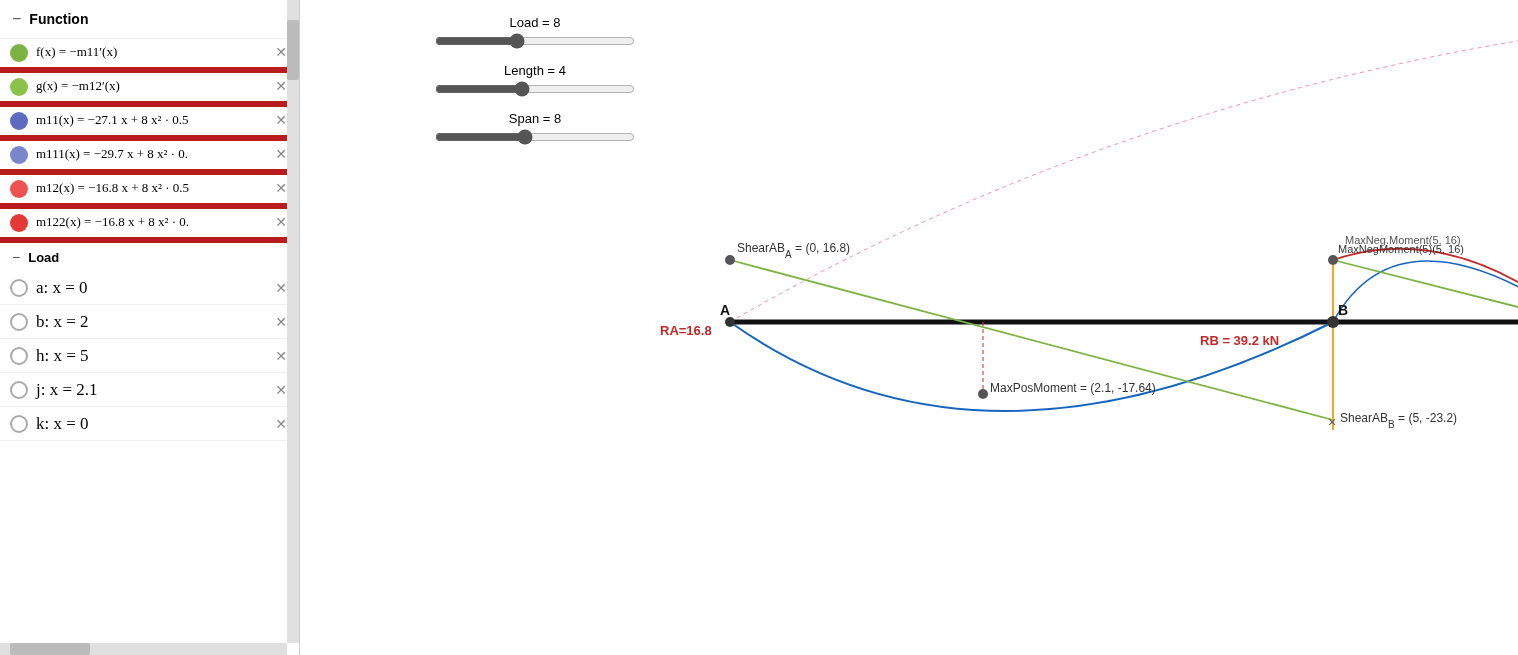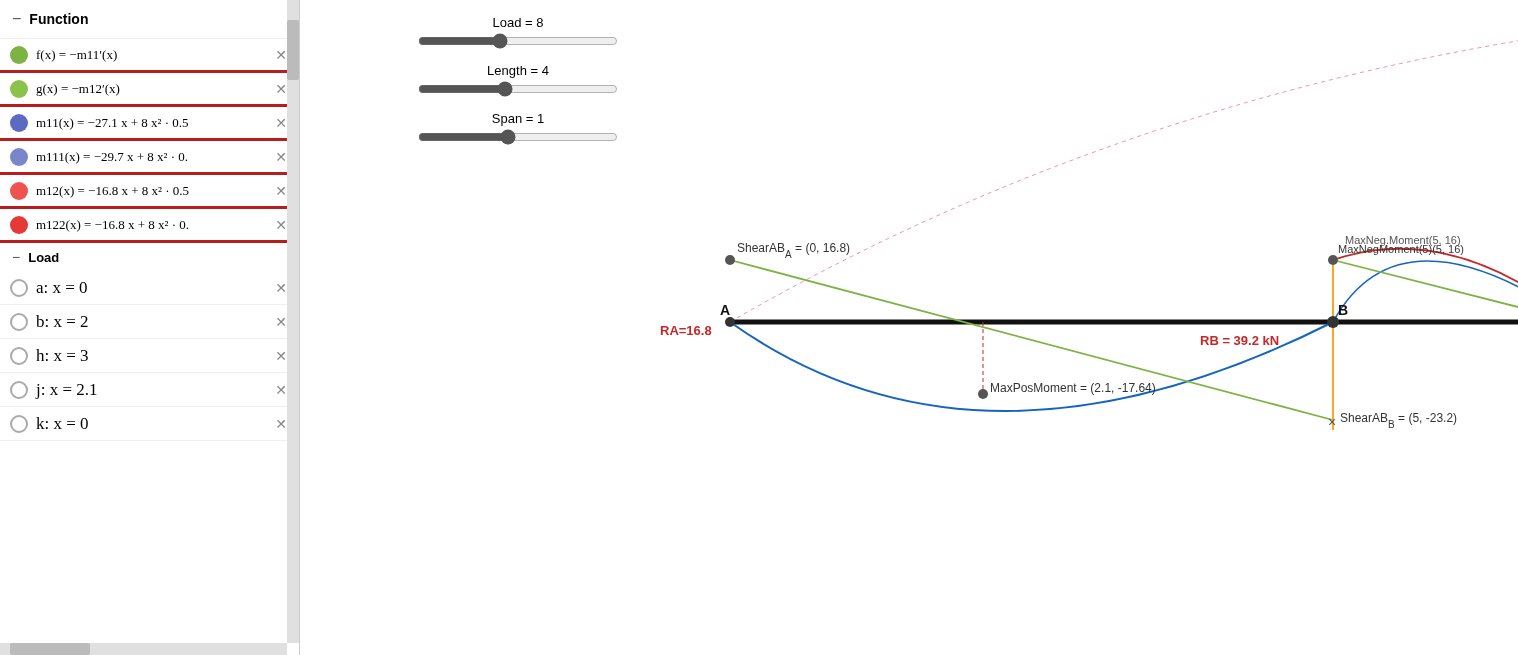--- a/index.html
+++ b/index.html
@@ -40,23 +40,23 @@
       align-items: center;
       padding: 6px 12px;
       font-weight: bold;
       font-size: 13px;
     }
 
     .section-header .collapse-btn { font-size: 14px; }
 
     .fn-row {
       display: flex;
-      align-items: center;
+      align-items: flex-start;
       padding: 5px 10px;
-      border-bottom: 3px solid #b91c1c;
+      border-bottom: 6px solid #b91c1c;
       position: relative;
       min-height: 34px;
     }
 
     .fn-dot {
       width: 18px;
       height: 18px;
       border-radius: 50%;
       min-width: 18px;
       margin-right: 8px;
@@ -109,21 +109,21 @@
       flex: 1;
       position: relative;
       overflow: hidden;
       background: #fff;
     }
 
     
     #sliders {
       position: absolute;
       top: 15px;
-      left: 118px;
+      left: 135px;
       display: flex;
       flex-direction: column;
       gap: 14px;
     }
 
     .slider-row {
       display: flex;
       flex-direction: column;
       align-items: center;
     }
@@ -211,21 +211,21 @@
     </div>
 
     <div class="line-row">
       <div class="line-circle"></div>
       <span class="line-label">b:  x = 2</span>
       <button class="fn-close">✕</button>
     </div>
 
     <div class="line-row">
       <div class="line-circle"></div>
-      <span class="line-label">h:  x = 3</span>
+      <span class="line-label">h:  x = 5</span>
       <button class="fn-close">✕</button>
     </div>
 
     <div class="line-row">
       <div class="line-circle"></div>
       <span class="line-label">j:  x = 2.1</span>
       <button class="fn-close">✕</button>
     </div>
 
     <div class="line-row">
@@ -248,21 +248,21 @@
   <div id="sliders">
     <div class="slider-row">
       <span class="slider-label">Load = 8</span>
       <input type="range" min="0" max="20" value="8" style="width: 200px;">
     </div>
     <div class="slider-row">
       <span class="slider-label">Length = 4</span>
       <input type="range" min="1" max="15" value="7" style="width: 200px;">
     </div>
     <div class="slider-row">
-      <span class="slider-label">Span = 1</span>
+      <span class="slider-label">Span = 8</span>
       <input type="range" min="1" max="10" value="5" style="width: 200px;">
     </div>
   </div>
 
   <svg id="canvas-svg" viewBox="0 0 1218 655" preserveAspectRatio="none">
 
     <path d="M 430,322 Q 900,50 1480,10" stroke="#e91e63" stroke-width="1" fill="none" stroke-dasharray="4,4" opacity="0.5"></path>
 
     <line x1="430" y1="322" x2="1277" y2="322" stroke="#111" stroke-width="5"></line>
 

